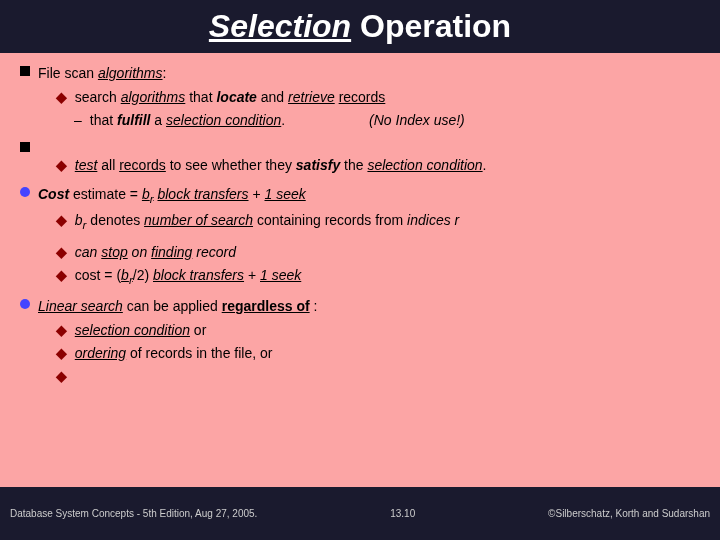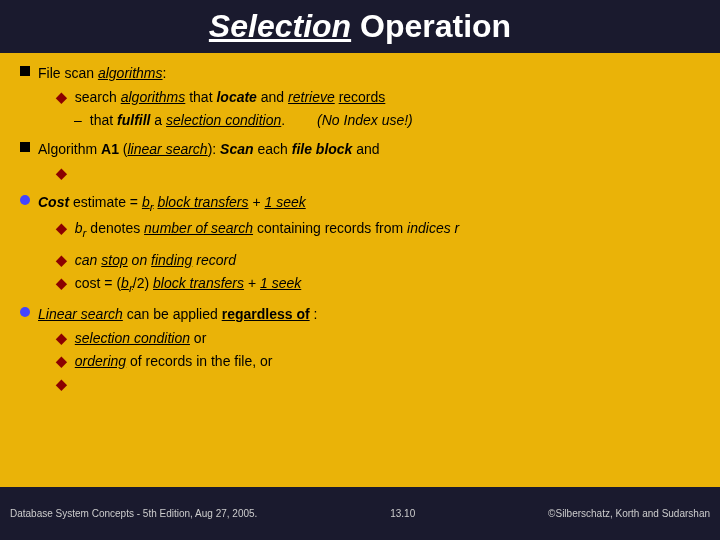--- a/index.html
+++ b/index.html
@@ -46,21 +46,21 @@
     }
 
     .title-italic {
       font-style: italic;
       text-decoration: underline;
       color: #ffffff;
     }
 
     
     .main-content {
-      background: #eab308;
+      background: #fca5a5;
       flex: 1;
       padding: 10px 20px 30px 20px;
       color: #000000;
       font-size: 14px;
       line-height: 1.5;
     }
 
     .section {
       margin-bottom: 8px;
     }
@@ -198,36 +198,36 @@
           <div class="sub-item">
             <span class="bullet-arrow">◆</span>
             <span>
               search <span class="text-italic text-underline">algorithms</span> that <span class="text-bold text-italic">locate</span> and <span class="text-italic text-underline">retrieve</span> <span class="text-underline">records</span>
             </span>
           </div>
           <div class="sub-item indent-1">
             <span style="margin-right:8px;">–</span>
             <span>
               that <span class="text-bold text-italic">fulfill</span> a <span class="text-italic text-underline">selection condition</span>.
-              <span style="margin-left: 28px; font-style:italic;">(<span class="text-italic">No Index use</span>!)</span>
+              <span style="margin-left: 80px; font-style:italic;">(<span class="text-italic">No Index use</span>!)</span>
             </span>
           </div>
         </div>
       </div>
 
       <div class="section">
         <div class="section-header">
           <span class="bullet-square"></span>
-          <span>
-            Algorithm <span class="text-bold">A1</span> (<span class="text-italic text-underline">linear search</span>): <span class="text-bold text-italic">Scan</span> each <span class="text-bold text-italic">file block</span> and
-          </span>
-        </div>
-        <div class="indent-2">
-          <div class="sub-item">
-            <span class="bullet-arrow">◆</span>
+        </div>
+        <div class="indent-2">
+          <div class="sub-item">
+            <span class="bullet-arrow">◆</span>
+            <span>
+              <span class="text-italic text-underline">test</span> all <span class="text-underline">records</span> to see whether they <span class="text-bold text-italic">satisfy</span> the <span class="text-italic text-underline">selection condition</span>.
+            </span>
           </div>
         </div>
       </div>
 
       <div class="section">
         <div class="section-header">
           <span class="bullet-circle"></span>
           <span>
             <span class="text-bold text-italic">Cost</span> estimate = <span class="text-italic text-underline">b<sub>r</sub></span> <span class="text-italic text-underline">block transfers</span> + <span class="text-underline text-italic">1 seek</span>
           </span>

